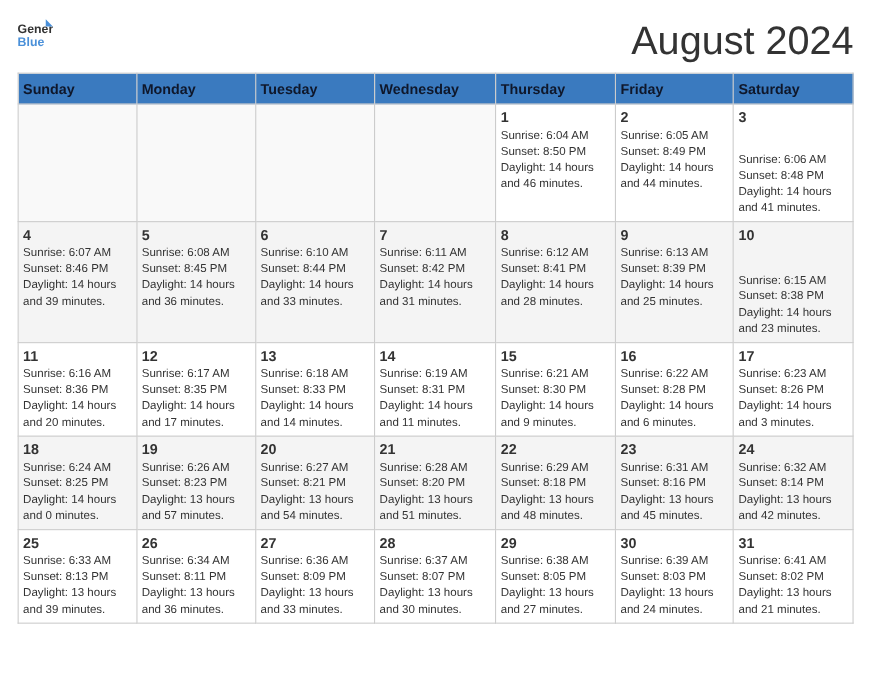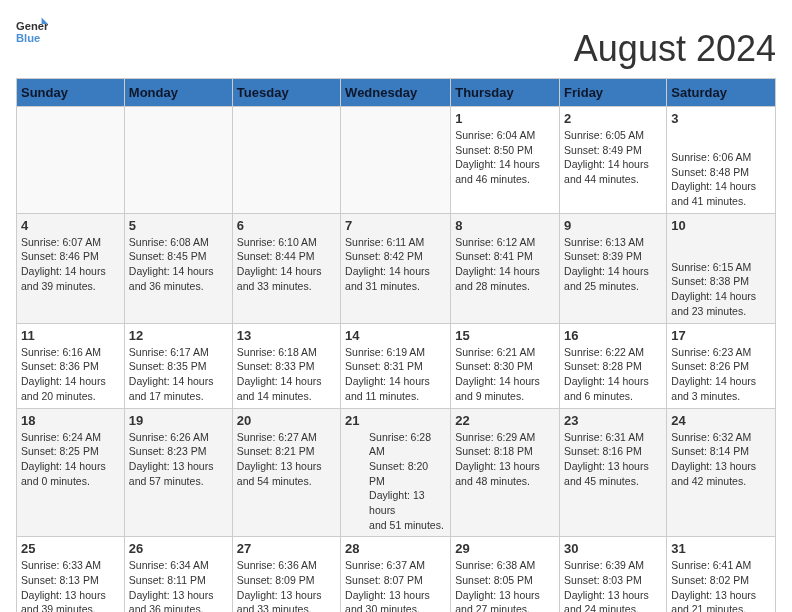--- a/index.html
+++ b/index.html
@@ -20,21 +20,20 @@
       display: flex;
       align-items: center;
       gap: 4px;
     }
     .logo-icon {
       width: 32px;
       height: 32px;
     }
     .title-block {
       text-align: right;
-      margin-top: 12px;
     }
     .month-title {
       font-size: 36px;
       font-weight: normal;
       color: #333;
     }
     .location-title {
       font-size: 16px;
       color: #555;
     }
@@ -256,21 +255,21 @@
         </td>
         <td>
           <span class="day-number">20</span>
           <div class="day-info" style="white-space: pre-line;">Sunrise: 6:27 AM
 Sunset: 8:21 PM
 Daylight: 13 hours
 and 54 minutes.</div>
         </td>
         <td>
           <span class="day-number">21</span>
-          <div class="day-info" style="white-space: pre-line; margin-left: 24px;">Sunrise: 6:28 AM
+          <div class="day-info" style="white-space: pre-line;">Sunrise: 6:28 AM
 Sunset: 8:20 PM
 Daylight: 13 hours
 and 51 minutes.</div>
         </td>
         <td>
           <span class="day-number">22</span>
           <div class="day-info" style="white-space: pre-line;">Sunrise: 6:29 AM
 Sunset: 8:18 PM
 Daylight: 13 hours
 and 48 minutes.</div>

